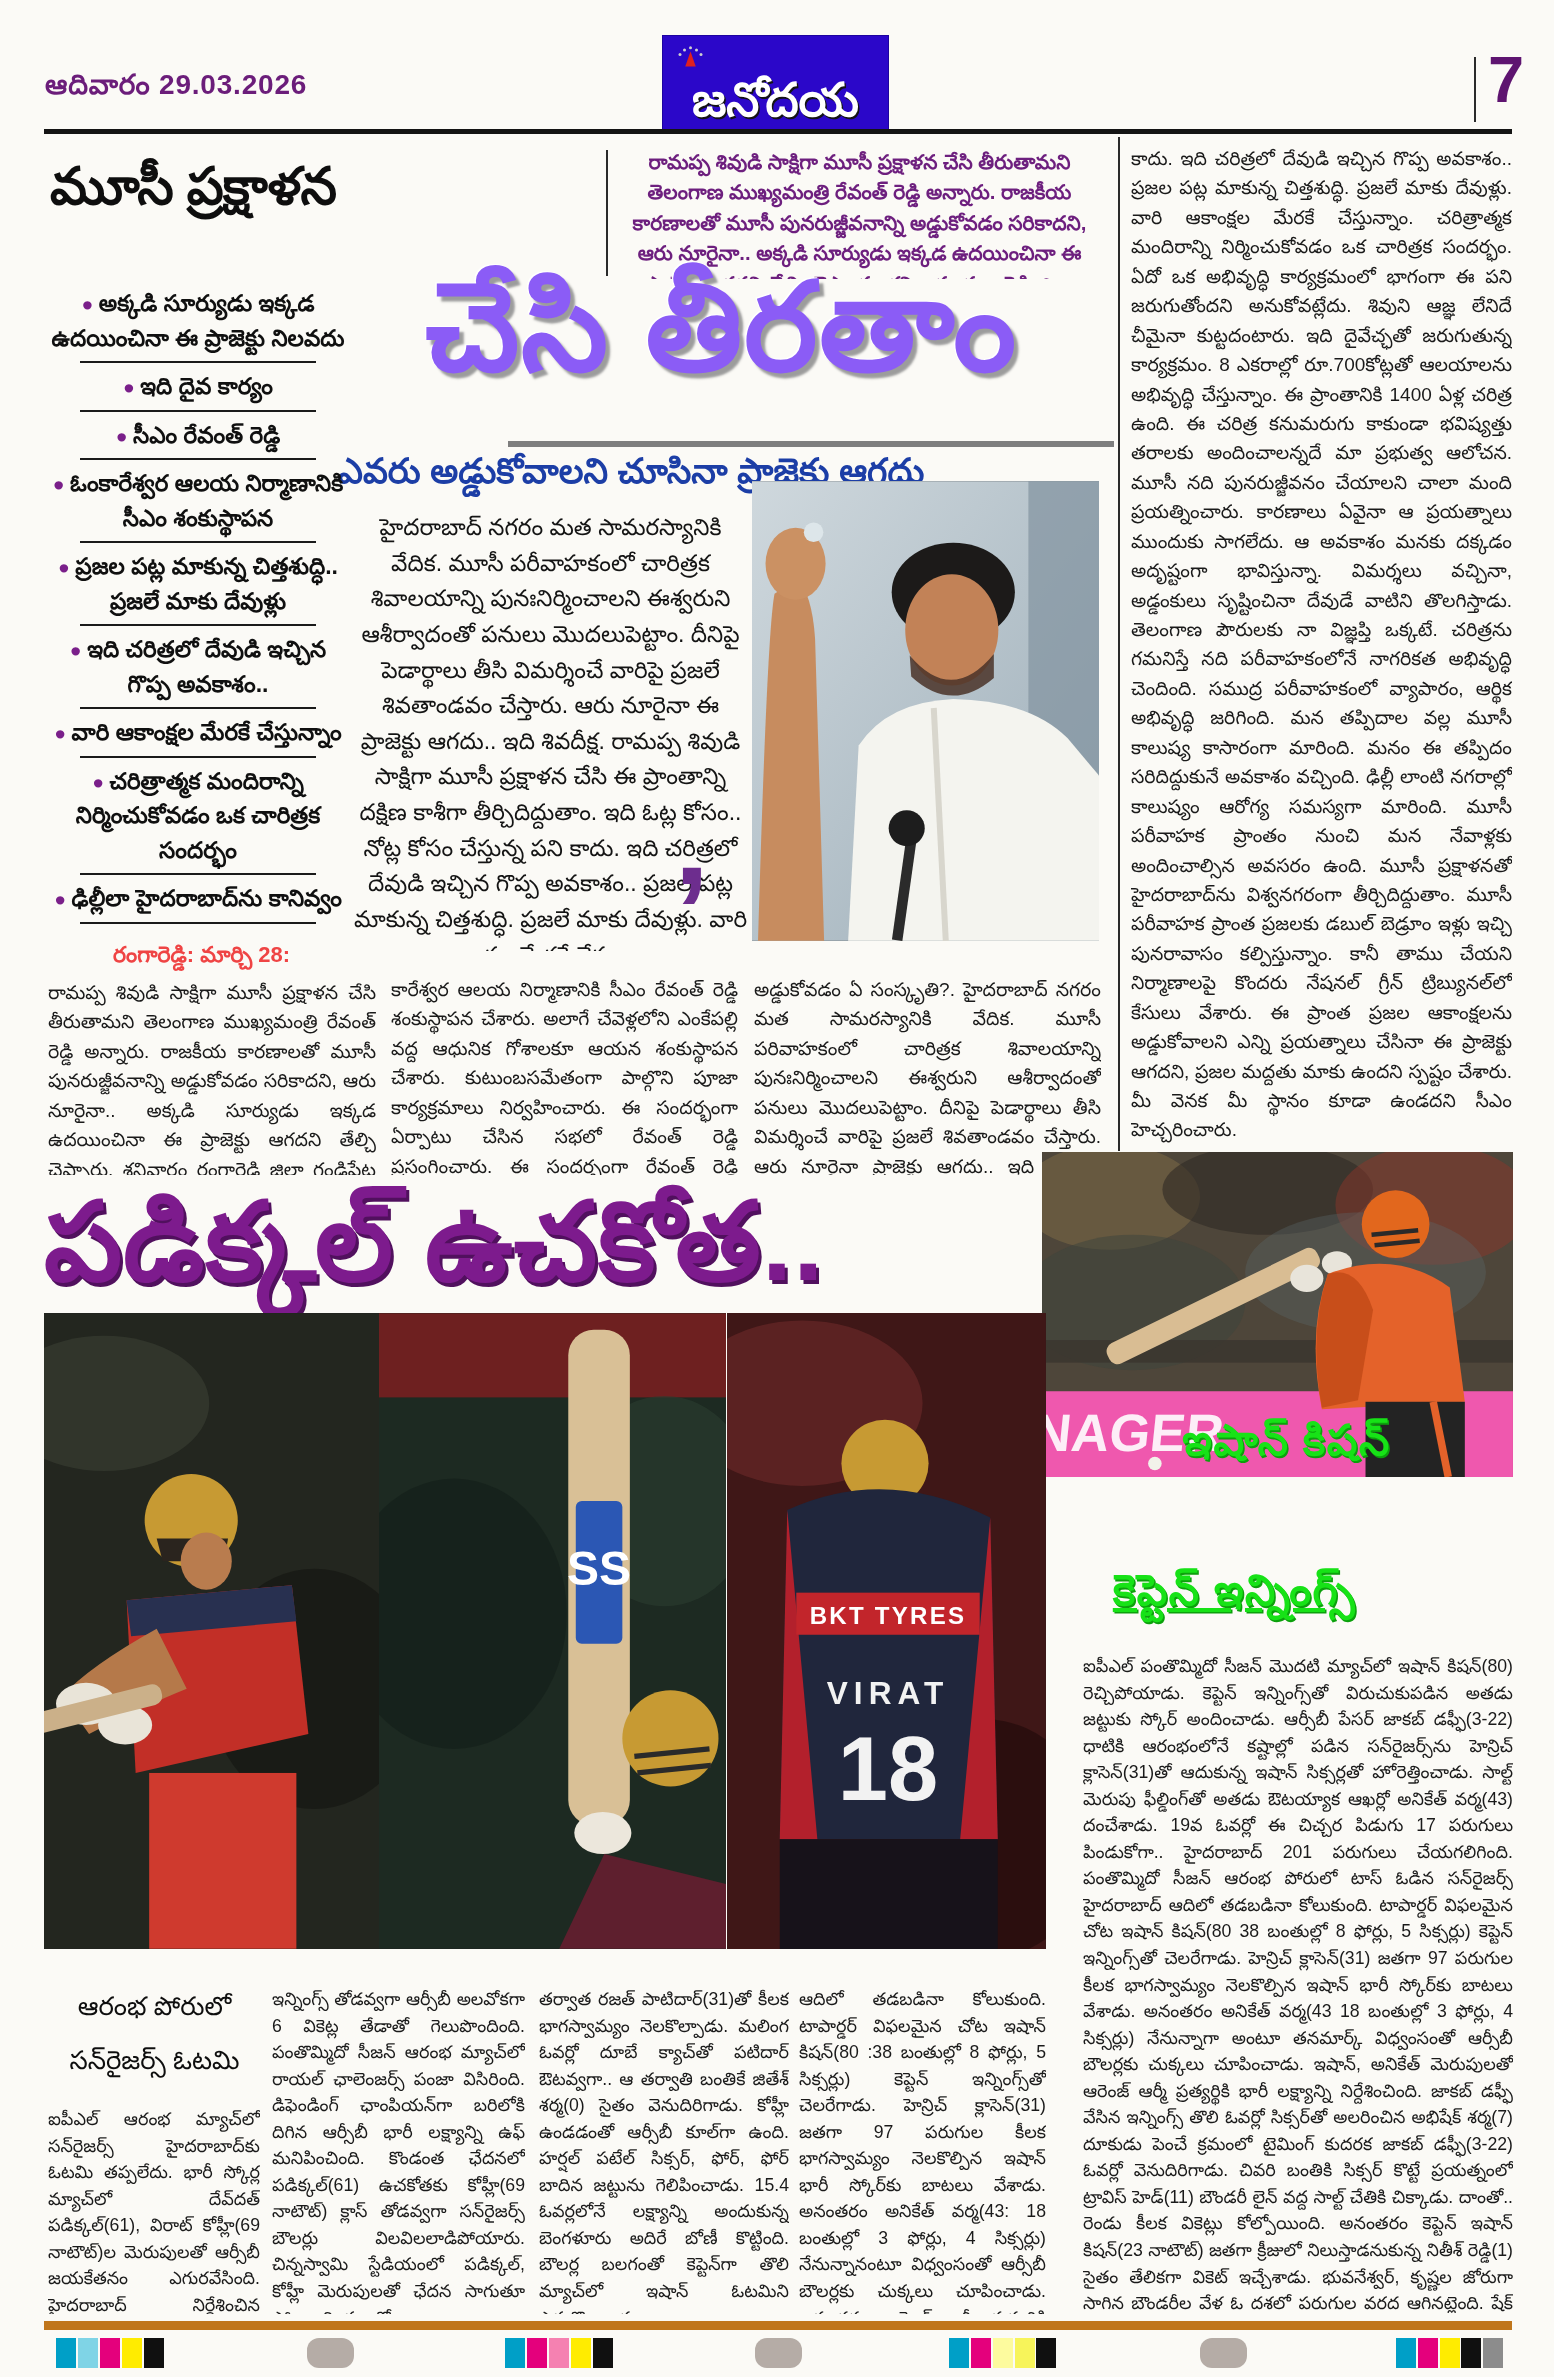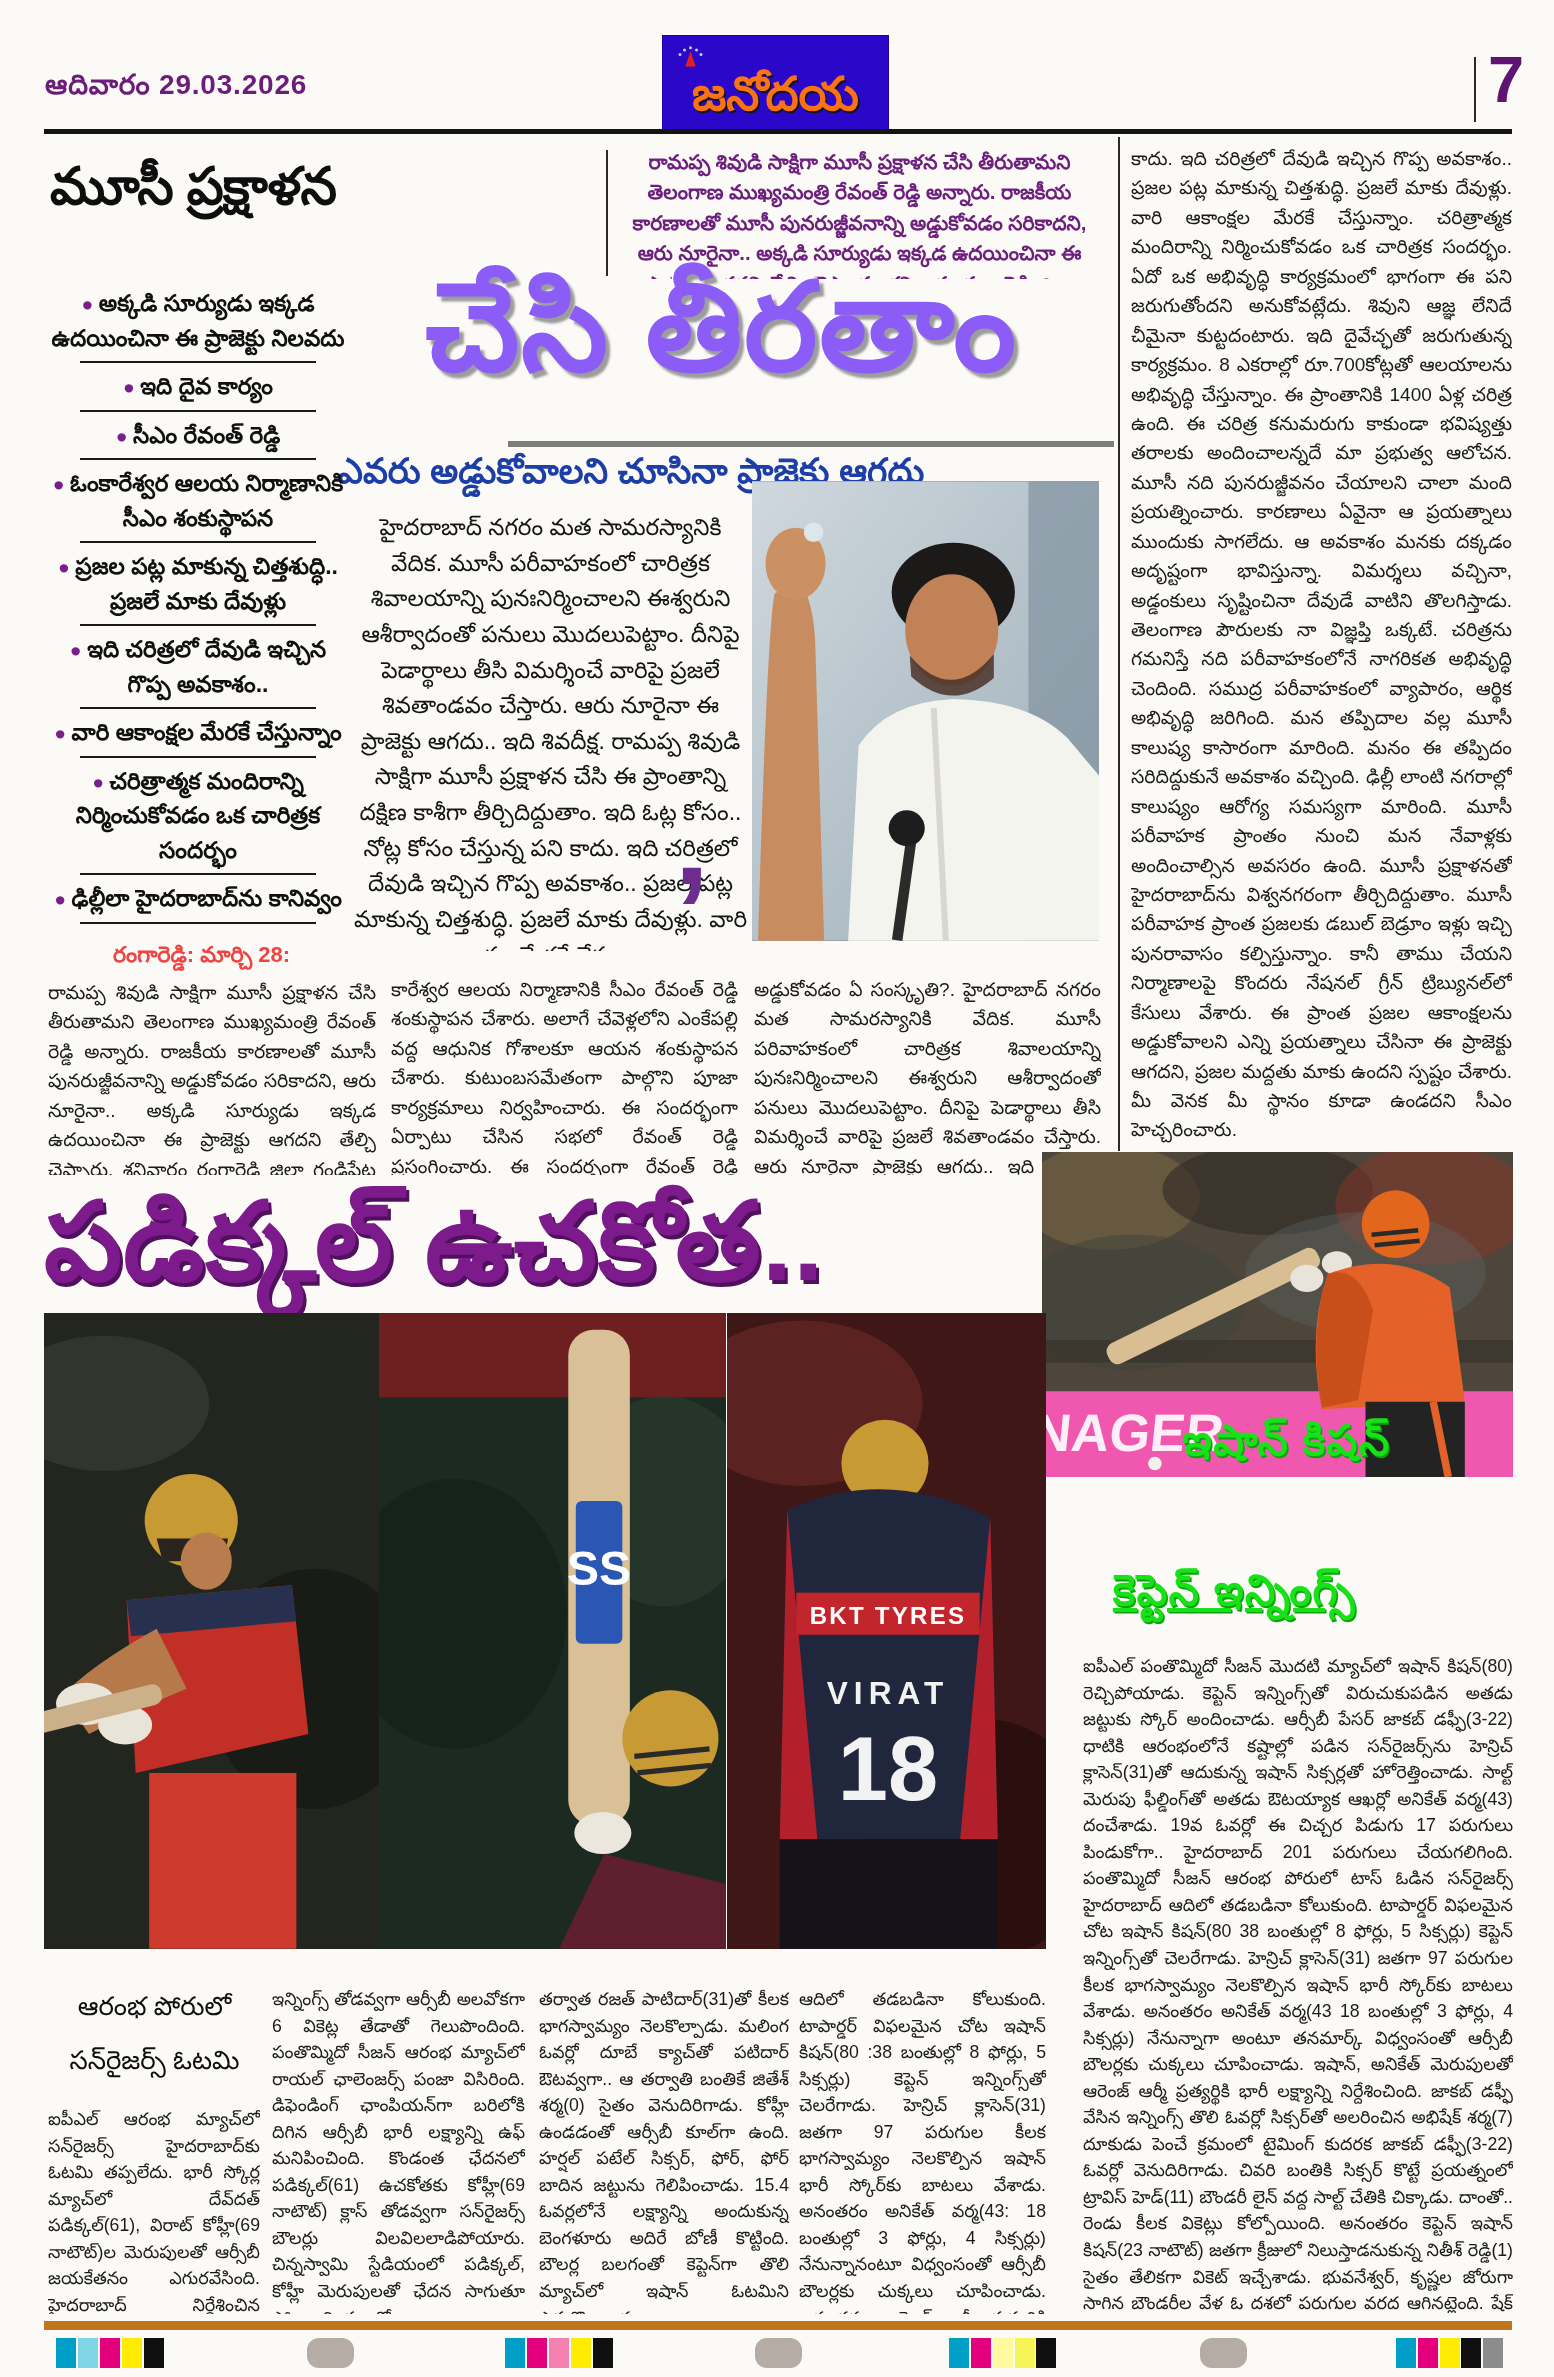--- a/index.html
+++ b/index.html
@@ -5,22 +5,22 @@
   * { margin:0; padding:0; box-sizing:border-box; }
   html,body { background:#d9d9d9; }
   body { font-family:"Liberation Sans","DejaVu Sans",sans-serif; }
   .page { position:relative; width:1555px; height:2377px; margin:0 auto;
           background:#fbfaf6; overflow:hidden; }
   .abs { position:absolute; }
 
   .date-text { font-size:28px; font-weight:800; color:#6b1d7a; letter-spacing:0.8px; }
   .masthead-box { background:#2b07c9; display:flex; align-items:flex-end; justify-content:center;
                   border:1.5px solid #1d03a0; }
-  .masthead-title { font-size:47px; font-weight:900; color:#f97316; line-height:1.0;
-                    padding-bottom:12px; text-shadow:1.5px 1.5px 0 #141414; }
+  .masthead-title { font-size:47px; font-weight:900; color:#ffffff; line-height:1.0;
+                    padding-bottom:6px; text-shadow:1.5px 1.5px 0 #141414; }
   .pagenum { font-size:65px; font-weight:800; color:#5e1470; }
   .rule-h { background:#141414; }
   .rule-v { background:#2a2a2a; }
 
   .kicker { font-size:52px; font-weight:900; color:#0e0e0e; line-height:1.05; letter-spacing:-0.8px; }
   .intro { font-size:20.3px; font-weight:700; color:#6d1f7e; line-height:1.5; text-align:center; }
   .headline-red { font-size:124px; font-weight:900; color:#8b5cf6; text-align:center; line-height:1;
                   text-shadow:4.5px 5.3px 2.3px #9c9c9c, -1.5px -1.5px 0 #ffffff; letter-spacing:1.5px; }
   .subheadline { font-size:35px; font-weight:800; color:#1c3ea6; text-align:left; }
 

